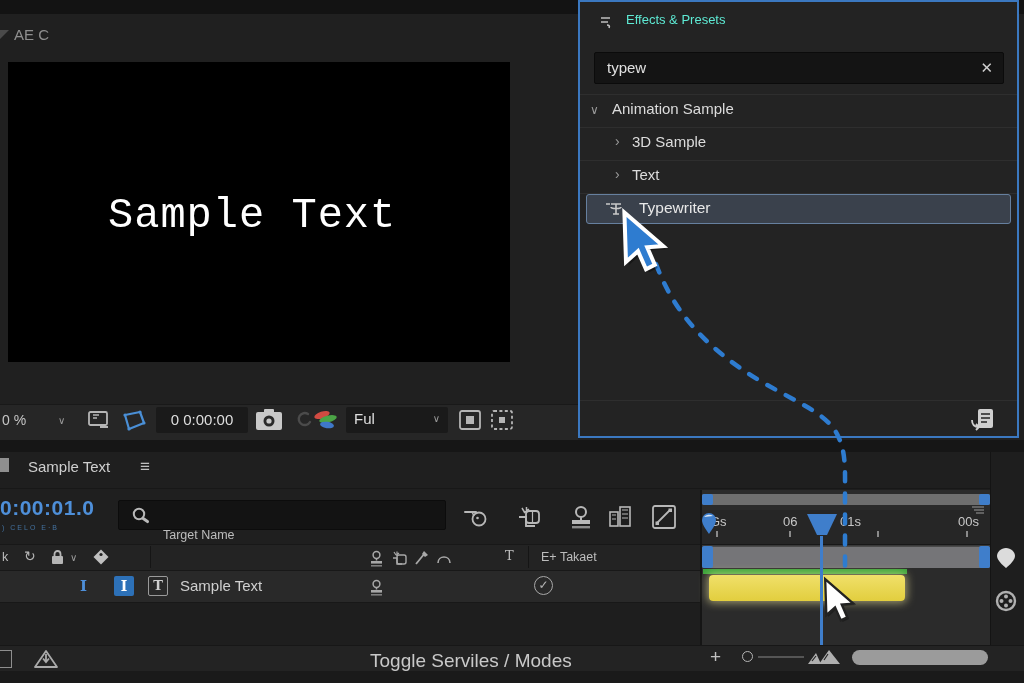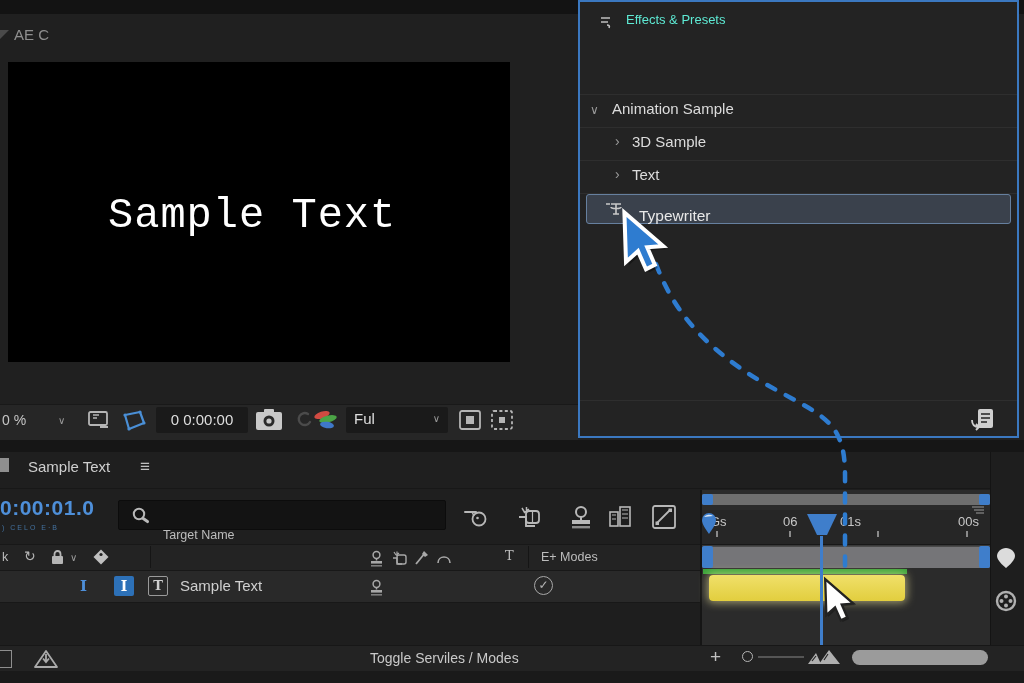--- a/index.html
+++ b/index.html
@@ -69,21 +69,21 @@
   #layer-tbox-blue{left:114px;top:576px;width:20px;height:20px;background:#2d71b8;border-radius:2px;
      color:#fff;font-size:14px;text-align:center;line-height:20px;}
   #layer-tbox-outline{left:148px;top:576px;width:20px;height:20px;border:1px solid #9a9a9a;border-radius:2px;box-sizing:border-box;
      color:#cfcfcf;font-size:13px;text-align:center;line-height:18px;}
   #layer-name{left:180px;top:577px;font-size:15px;color:#cfcfcf;}
   #layer-check{left:534px;top:576px;width:19px;height:19px;border:1.5px solid #a8a8a8;border-radius:50%;box-sizing:border-box;
      color:#b5b5b5;font-size:12px;text-align:center;line-height:16px;}
 
   
   #bottom-bar{left:0;top:645px;width:1024px;height:26px;background:#232323;border-top:1px solid #171717;box-sizing:border-box;}
-  #toggle-label{left:370px;top:650px;font-size:14px;color:#c9c9c9;}
+  #toggle-label{left:370px;top:650px;font-size:19px;color:#c9c9c9;}
   #zoom-plus{left:710px;top:646px;font-size:19px;color:#c0c0c0;}
   #zoom-knob{left:742px;top:651px;width:11px;height:11px;border:1.8px solid #b5b5b5;border-radius:50%;box-sizing:border-box;}
   #zoom-track{left:758px;top:656px;width:46px;height:2px;background:#555;}
   #tl-scroll-pill{left:852px;top:650px;width:136px;height:15px;background:#9b9b9b;border-radius:8px;}
   #bottom-strip{left:0;top:671px;width:1024px;height:12px;background:#1a1a1a;}
 
   
   #right-col{left:990px;top:452px;width:34px;height:231px;background:#1e1e1e;border-left:1px solid #141414;box-sizing:border-box;}
 
   #overlay{left:0;top:0;width:1024px;height:683px;z-index:50;pointer-events:none;}
@@ -295,21 +295,21 @@
         <path d="M10 2 l4 4 l-3 2 l-3 -3 Z" fill="#a8a8a8"></path>
       </svg>
   </span>
   <span class="abs" style="left:436px;top:550px;">
     <svg width="16" height="16" viewBox="0 0 16 16">
         <path d="M2 13 C2 5 14 5 14 13" fill="none" stroke="#a8a8a8" stroke-width="1.6"></path>
       </svg>
   </span>
   <div class="abs txt" style="left:505px;top:548px;font-size:13px;color:#bdbdbd;font-family:'DejaVu Serif',serif;">T</div>
   <div class="vline" style="left:528px;top:546px;height:22px;"></div>
-  <div class="abs txt hdr-txt" style="left:541px;top:550px;">E+ Modes</div>
+  <div class="abs txt hdr-txt" style="left:541px;top:550px;">E+ Takaet</div>
 
   <div class="abs" id="layer-row"></div>
   <div class="abs txt serifI" style="left:80px;top:577px;font-size:15px;color:#4e8fd9;">I</div>
   <div class="abs serifI" id="layer-tbox-blue">I</div>
   <div class="abs serifI" id="layer-tbox-outline">T</div>
   <div class="abs txt" id="layer-name">Sample Text</div>
   <span class="abs" style="left:368px;top:578px;">
     <svg width="17" height="18" viewBox="0 0 17 18">
         <circle cx="8.5" cy="6" r="3.4" fill="none" stroke="#a8a8a8" stroke-width="1.5"></circle>
         <path d="M8.5 9.5 v2" stroke="#a8a8a8" stroke-width="1.5"></path>
@@ -364,20 +364,24 @@
   <div class="abs" id="bottom-strip"></div>
 
   <div class="abs" id="fx-panel">
     <span class="abs" style="left:18px;top:13px;">
       <svg width="16" height="16" viewBox="0 0 16 16">
           <path d="M3 3 h9 M3 7 h7 M9 10 c2 0 3 1 2 3" fill="none" stroke="#c0c0c0" stroke-width="1.6"></path>
         </svg>
     </span>
     <div class="abs txt" id="fx-title">Effects &amp; Presets</div>
 
+    <div class="abs" id="fx-search">
+      <span class="abs txt" id="fx-search-text">typew</span>
+      <span class="abs txt" id="fx-search-clear">✕</span>
+    </div>
 
     <div class="fx-sep" style="top:92px;"></div>
     <div class="fx-sep" style="top:125px;"></div>
     <div class="fx-sep" style="top:158px;"></div>
     <div class="fx-sep" style="top:191px;"></div>
 
     <div class="abs txt chev" style="left:10px;top:101px;font-size:12px;">∨</div>
     <div class="abs txt fx-row-label" style="left:32px;top:98px;">Animation Sample</div>
 
     <div class="abs txt chev" style="left:35px;top:131px;font-size:14px;">›</div>
@@ -385,21 +389,21 @@
 
     <div class="abs txt chev" style="left:35px;top:164px;font-size:14px;">›</div>
     <div class="abs txt fx-row-label" style="left:52px;top:164px;">Text</div>
 
     <div class="abs" id="fx-selected">
       <span class="abs" style="left:18px;top:5px;">
         <svg width="18" height="18" viewBox="0 0 18 18">
             <path d="M1 4 h4 M6 4 h10 M11 4 v10 M8 14 h6 M6 7 c0 2 10 2 10 0" fill="none" stroke="#c9c9c9" stroke-width="1.6"></path>
           </svg>
       </span>
-      <span class="abs txt" style="left:52px;top:12px;font-size:15.5px;color:#e8e8e8;">Typewriter</span>
+      <span class="abs txt" style="left:52px;top:4px;font-size:15.5px;color:#e8e8e8;">Typewriter</span>
     </div>
 
     <div class="fx-sep" style="top:398px;"></div>
     <span class="abs" style="left:390px;top:404px;">
       <svg width="26" height="26" viewBox="0 0 26 26">
           <rect x="8" y="3" width="15" height="19" rx="2" fill="#cfcfcf"></rect>
           <path d="M11 8 h9 M11 12 h9 M11 16 h6" stroke="#232323" stroke-width="1.6"></path>
           <path d="M2 14 c0 5 3 7 7 7 M6 18 l3 3 l-3 3" fill="none" stroke="#cfcfcf" stroke-width="1.8"></path>
         </svg>
     </span>

